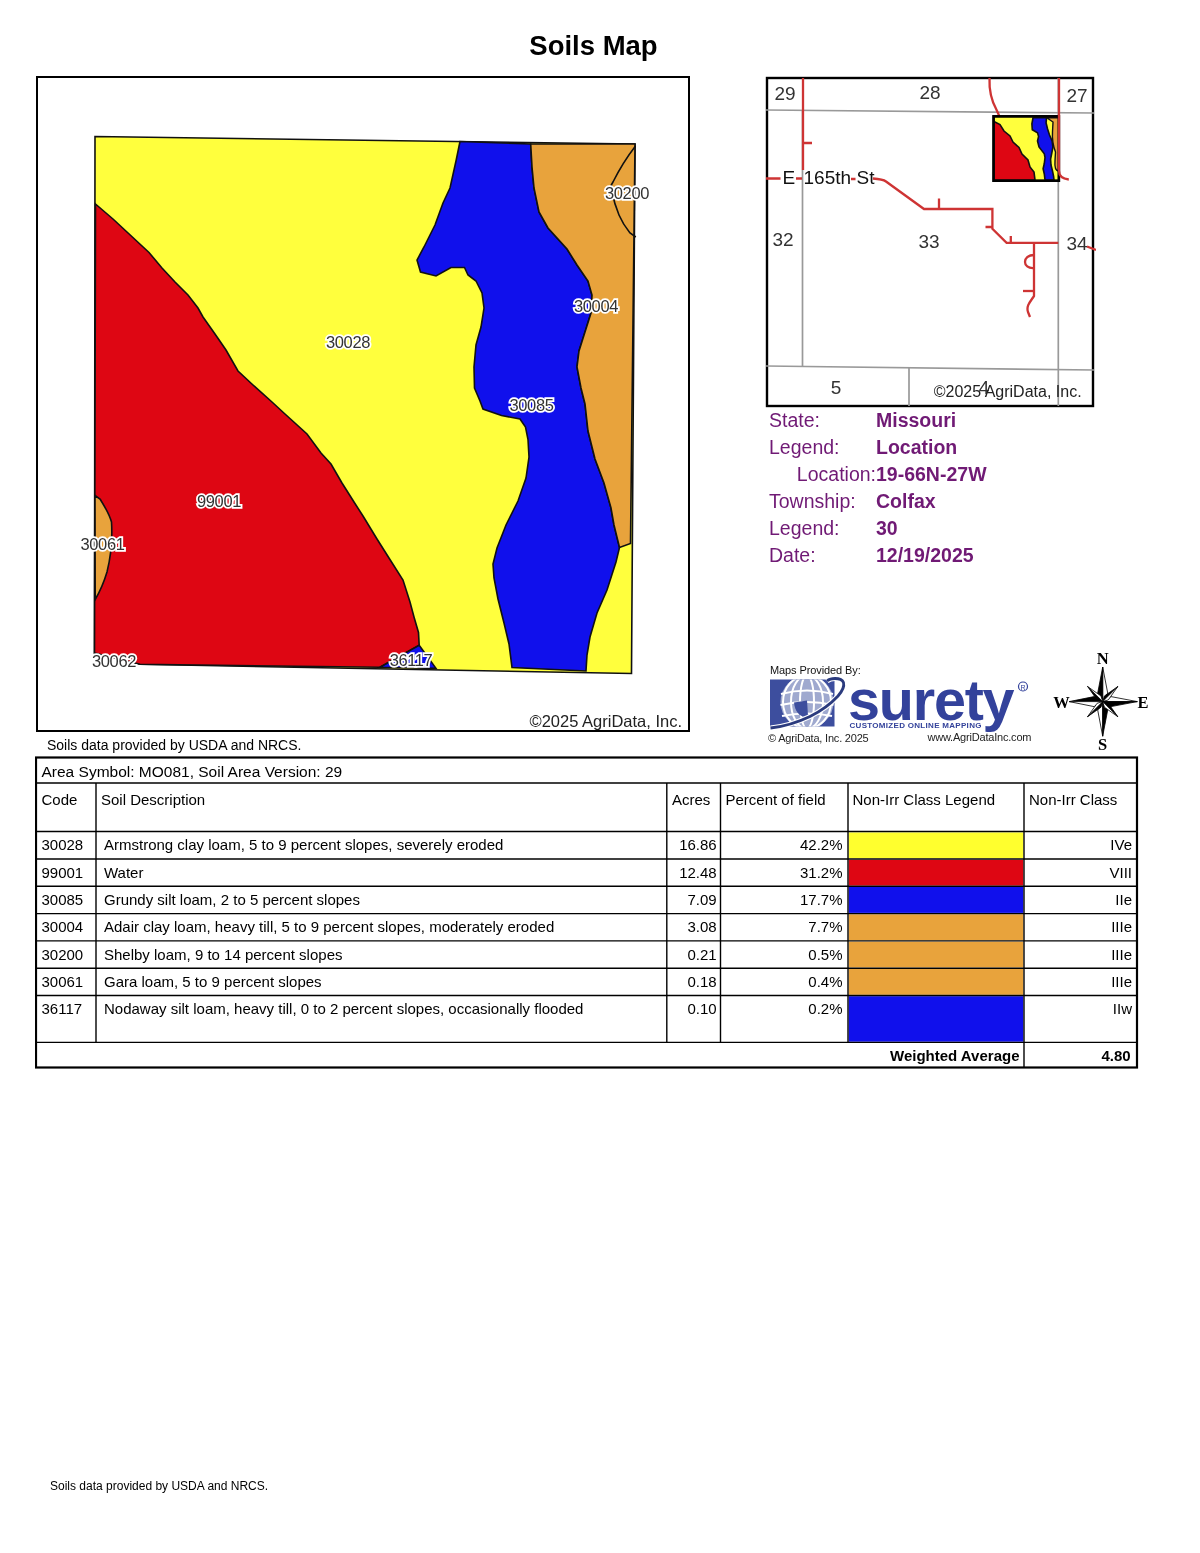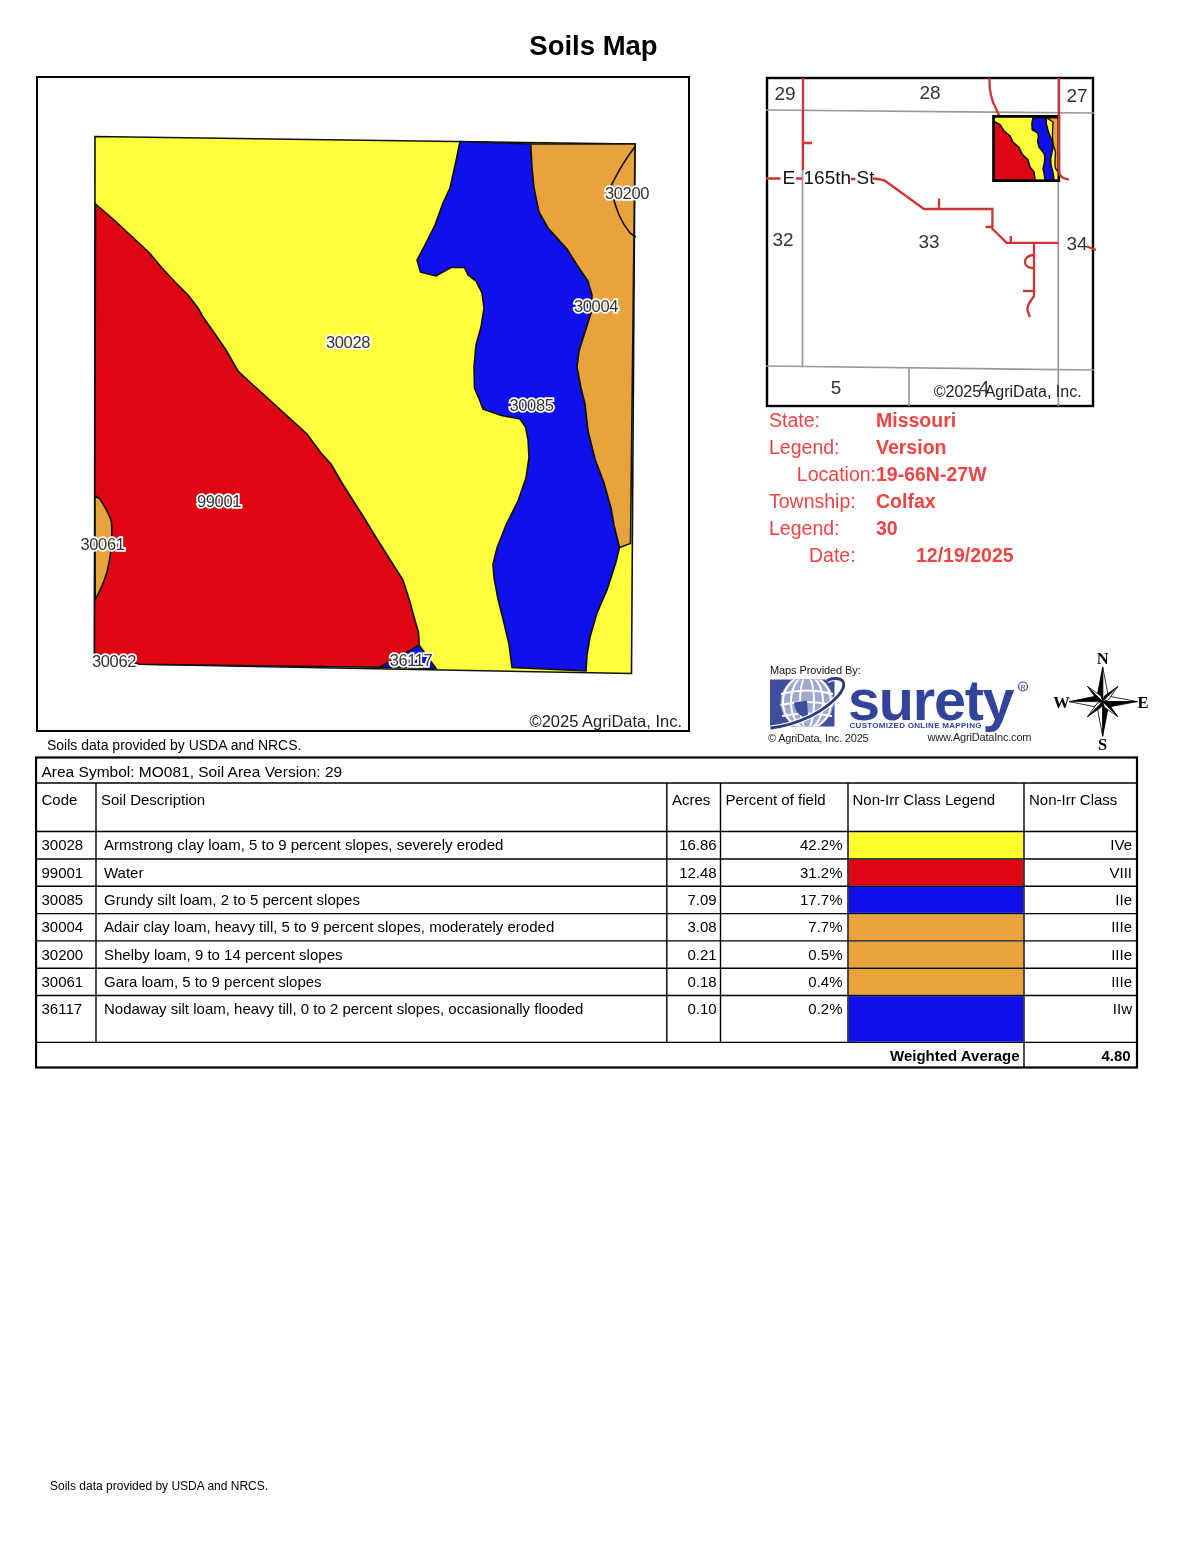--- a/index.html
+++ b/index.html
@@ -111,33 +111,33 @@
 
   <path d="M 1046.8,117.8 L 1058.4,117.8 L 1058.4,171 C 1055.5,170.5 1054.5,167 1055,161 L 1055.5,152 C 1053.5,147 1052,140 1052.5,132 L 1053,122 Z" fill="#E8A33C" stroke="#111" stroke-width="1.4"></path>
 
   <rect x="993.6" y="116.3" width="65.3" height="64.5" fill="none" stroke="#000" stroke-width="2.4"></rect>
 
   <path d="M 1059,78 L 1059,170.6 C 1059,176 1062.5,179 1068.8,179.5" stroke="#CE3434" stroke-width="2.3" fill="none"></path>
 
   <text x="1081.6" y="397" font-size="16" fill="#222" text-anchor="end">©2025 AgriData, Inc.</text>
 </svg>
 
-<div class="abs" style="left:769px;top:407px;font-size:19.5px;line-height:27px;color:#ef4444;">
+<div class="abs" style="left:769px;top:407px;font-size:19.5px;line-height:27px;color:#701a75;">
 
   <div><span style="display:inline-block;width:107px;">State:</span><b>Missouri</b></div>
 
-  <div><span style="display:inline-block;width:107px;">Legend:</span><b>Version</b></div>
+  <div><span style="display:inline-block;width:107px;">Legend:</span><b>Location</b></div>
 
   <div><span style="display:inline-block;width:107px;text-align:right;">Location:</span><b>19-66N-27W</b></div>
 
   <div><span style="display:inline-block;width:107px;">Township:</span><b>Colfax</b></div>
 
   <div><span style="display:inline-block;width:107px;">Legend:</span><b>30</b></div>
 
-  <div><span style="display:inline-block;width:107px;margin-left:40px;">Date:</span><b>12/19/2025</b></div>
+  <div><span style="display:inline-block;width:107px;">Date:</span><b>12/19/2025</b></div>
 </div>
 
 <svg class="abs" style="left:766px;top:656px;" width="290" height="95" viewBox="766 656 290 95">
 
   <text x="770" y="674" font-size="11" letter-spacing="-0.1" fill="#111">Maps Provided By:</text>
 
   <defs>
       <clipPath id="sq">
         <rect x="770" y="679.5" width="64.5" height="47"></rect>
       </clipPath>

